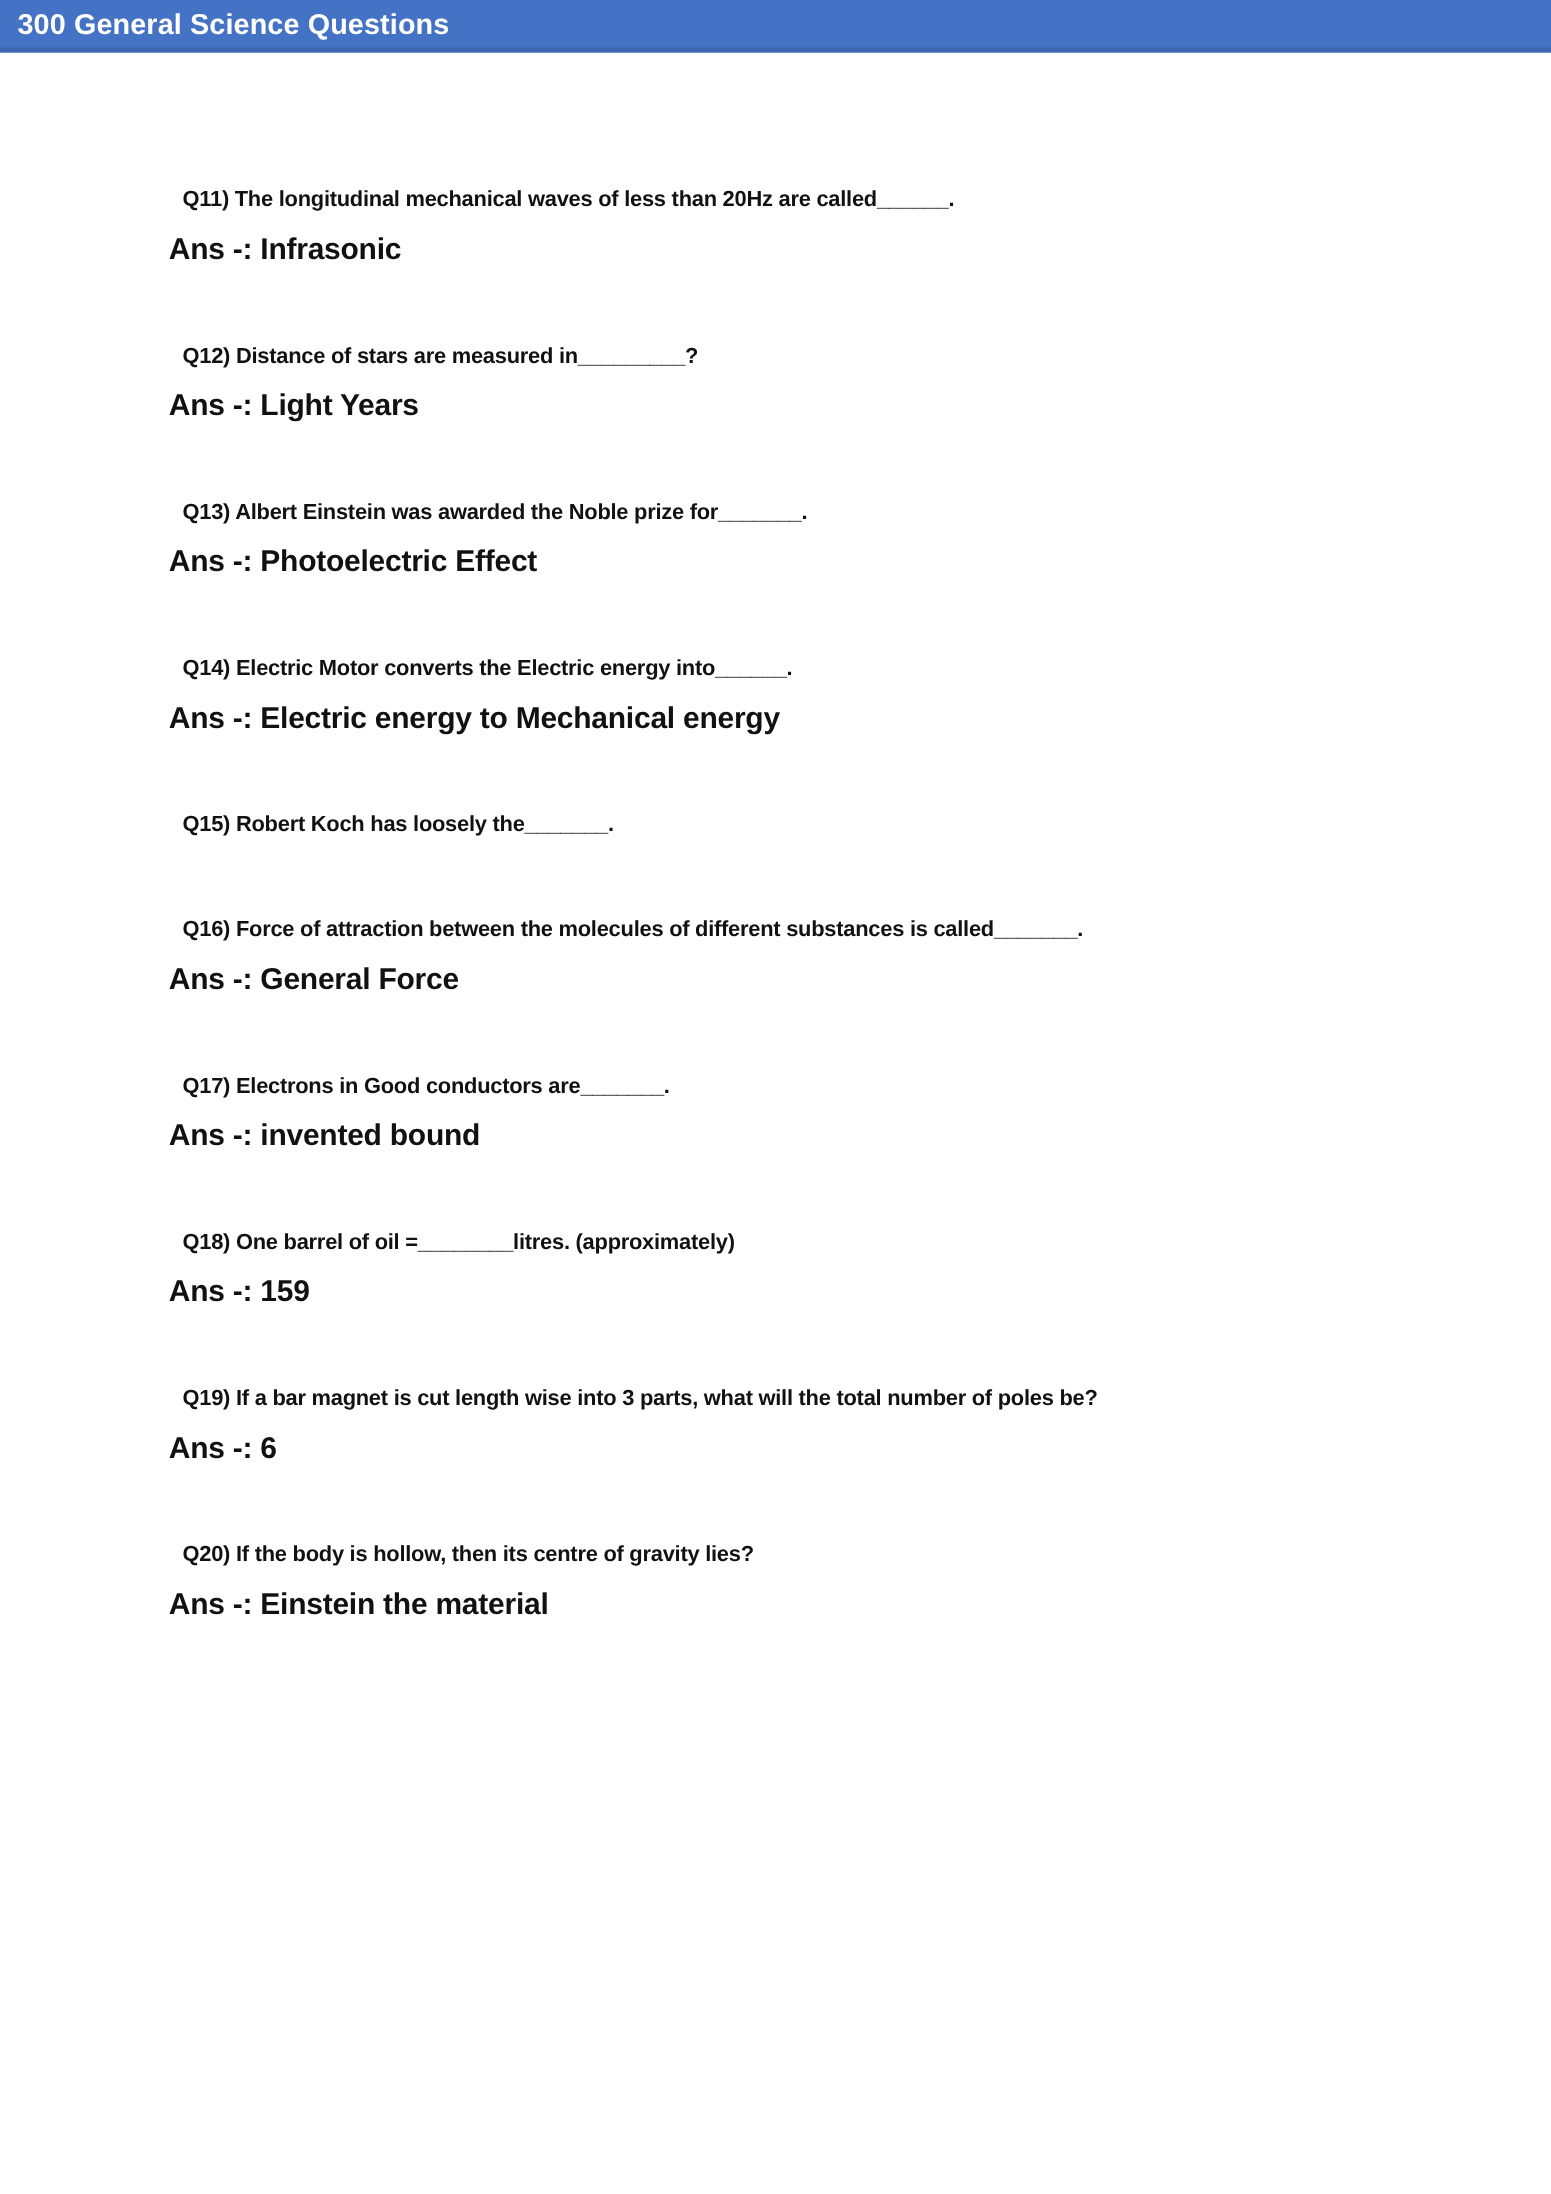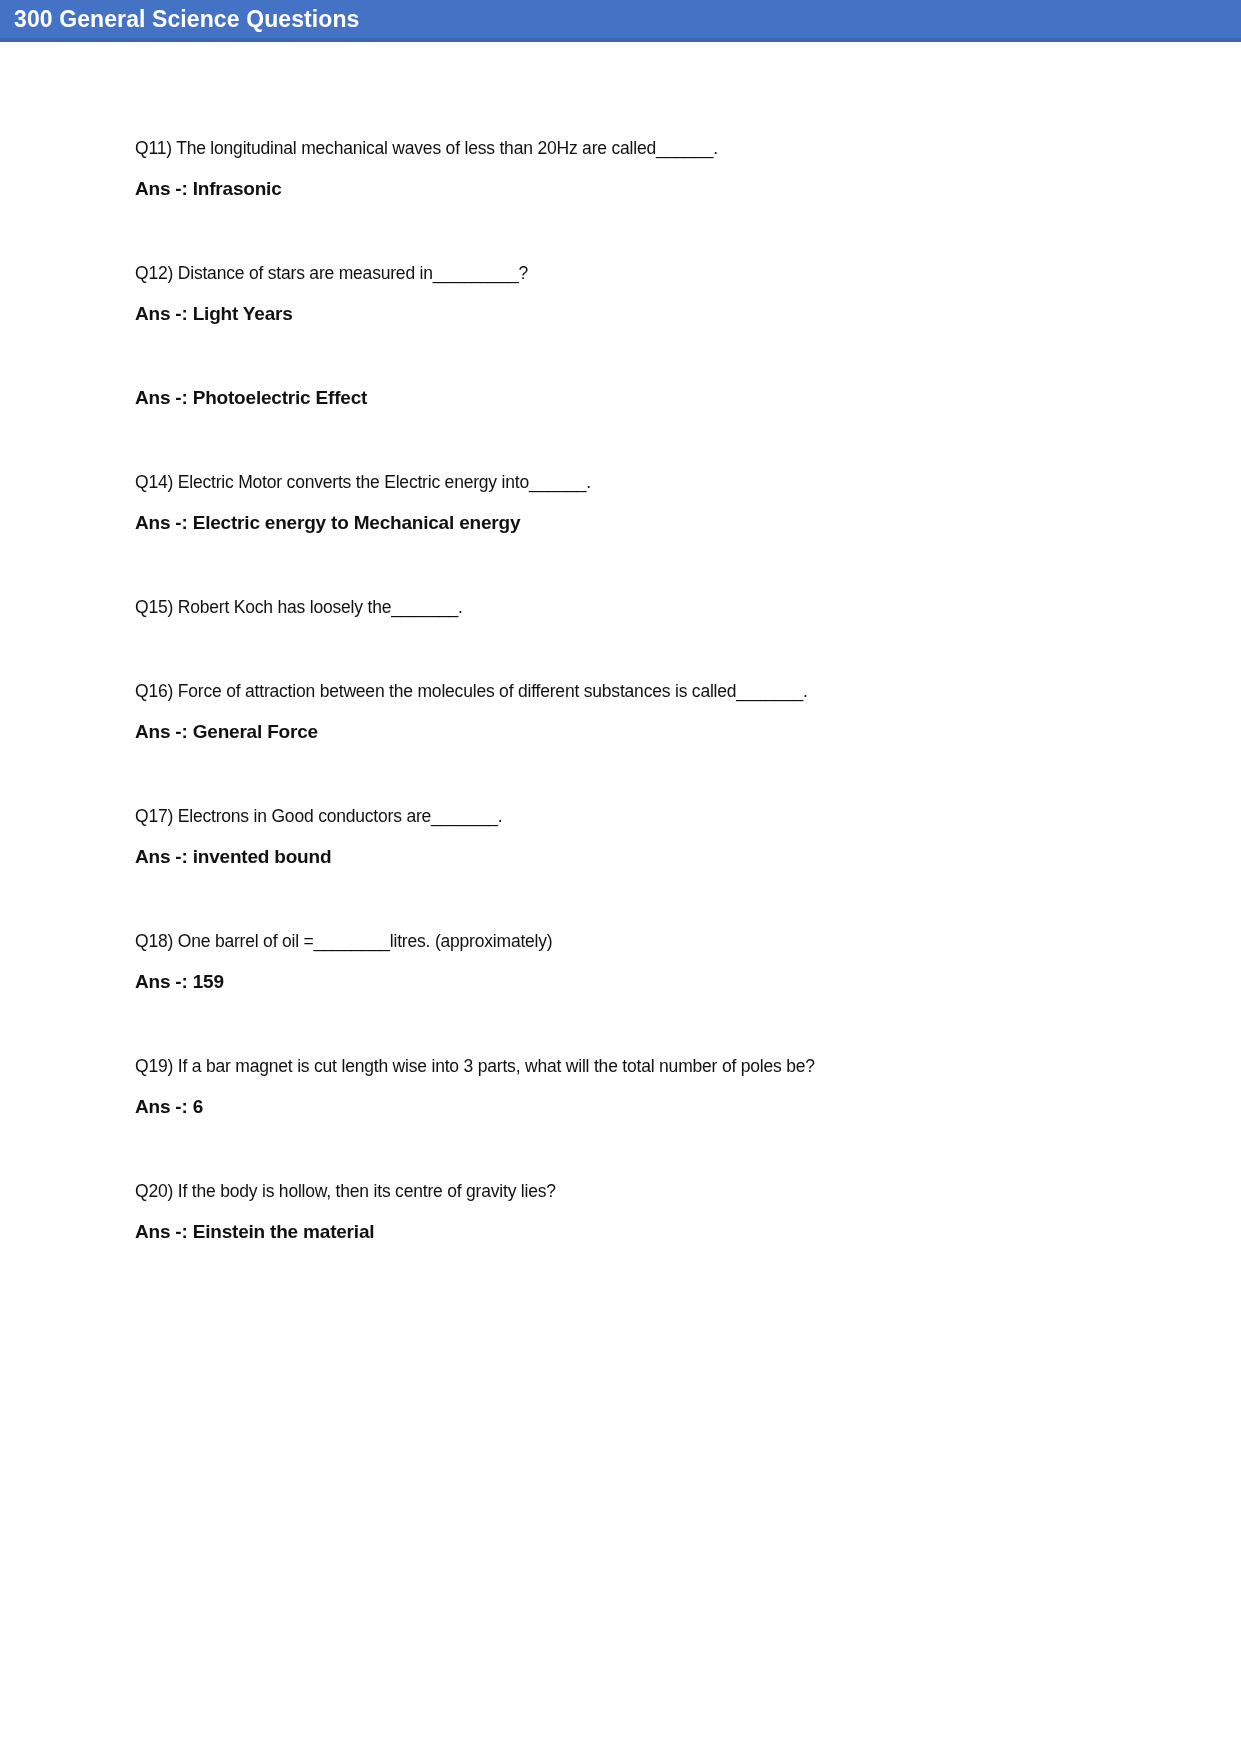--- a/index.html
+++ b/index.html
@@ -32,32 +32,32 @@
     letter-spacing: 0.1px;
   }
   .content {
     box-sizing: border-box;
     padding: 95px 70px 0 135px;
   }
   .qa-block {
     margin: 0 0 62px 0;
   }
   .q-line {
-    margin: 0;
-    font-weight: 400;
+    margin: 11px;
+    font-weight: 700;
     font-size: 17.5px;
     line-height: 22px;
     color: #111111;
     letter-spacing: -0.2px;
     white-space: nowrap;
   }
   .a-line {
     margin: 19px 0 0 0;
     font-weight: 700;
-    font-size: 19px;
+    font-size: 24px;
     line-height: 22px;
     color: #111111;
     letter-spacing: -0.2px;
     white-space: nowrap;
   }
 </style>
 </head>
 <body>
 
 <div class="page">
@@ -72,20 +72,21 @@
       <p class="q-line">Q11) The longitudinal mechanical waves of less than 20Hz are called______.</p>
       <p class="a-line">Ans -: Infrasonic</p>
     </div>
 
     <div class="qa-block">
       <p class="q-line">Q12) Distance of stars are measured in_________?</p>
       <p class="a-line">Ans -: Light Years</p>
     </div>
 
     <div class="qa-block">
+      <p class="q-line">Q13) Albert Einstein was awarded the Noble prize for_______.</p>
       <p class="a-line">Ans -: Photoelectric Effect</p>
     </div>
 
     <div class="qa-block">
       <p class="q-line">Q14) Electric Motor converts the Electric energy into______.</p>
       <p class="a-line">Ans -: Electric energy to Mechanical energy</p>
     </div>
 
     <div class="qa-block">
       <p class="q-line">Q15) Robert Koch has loosely the_______.</p>

